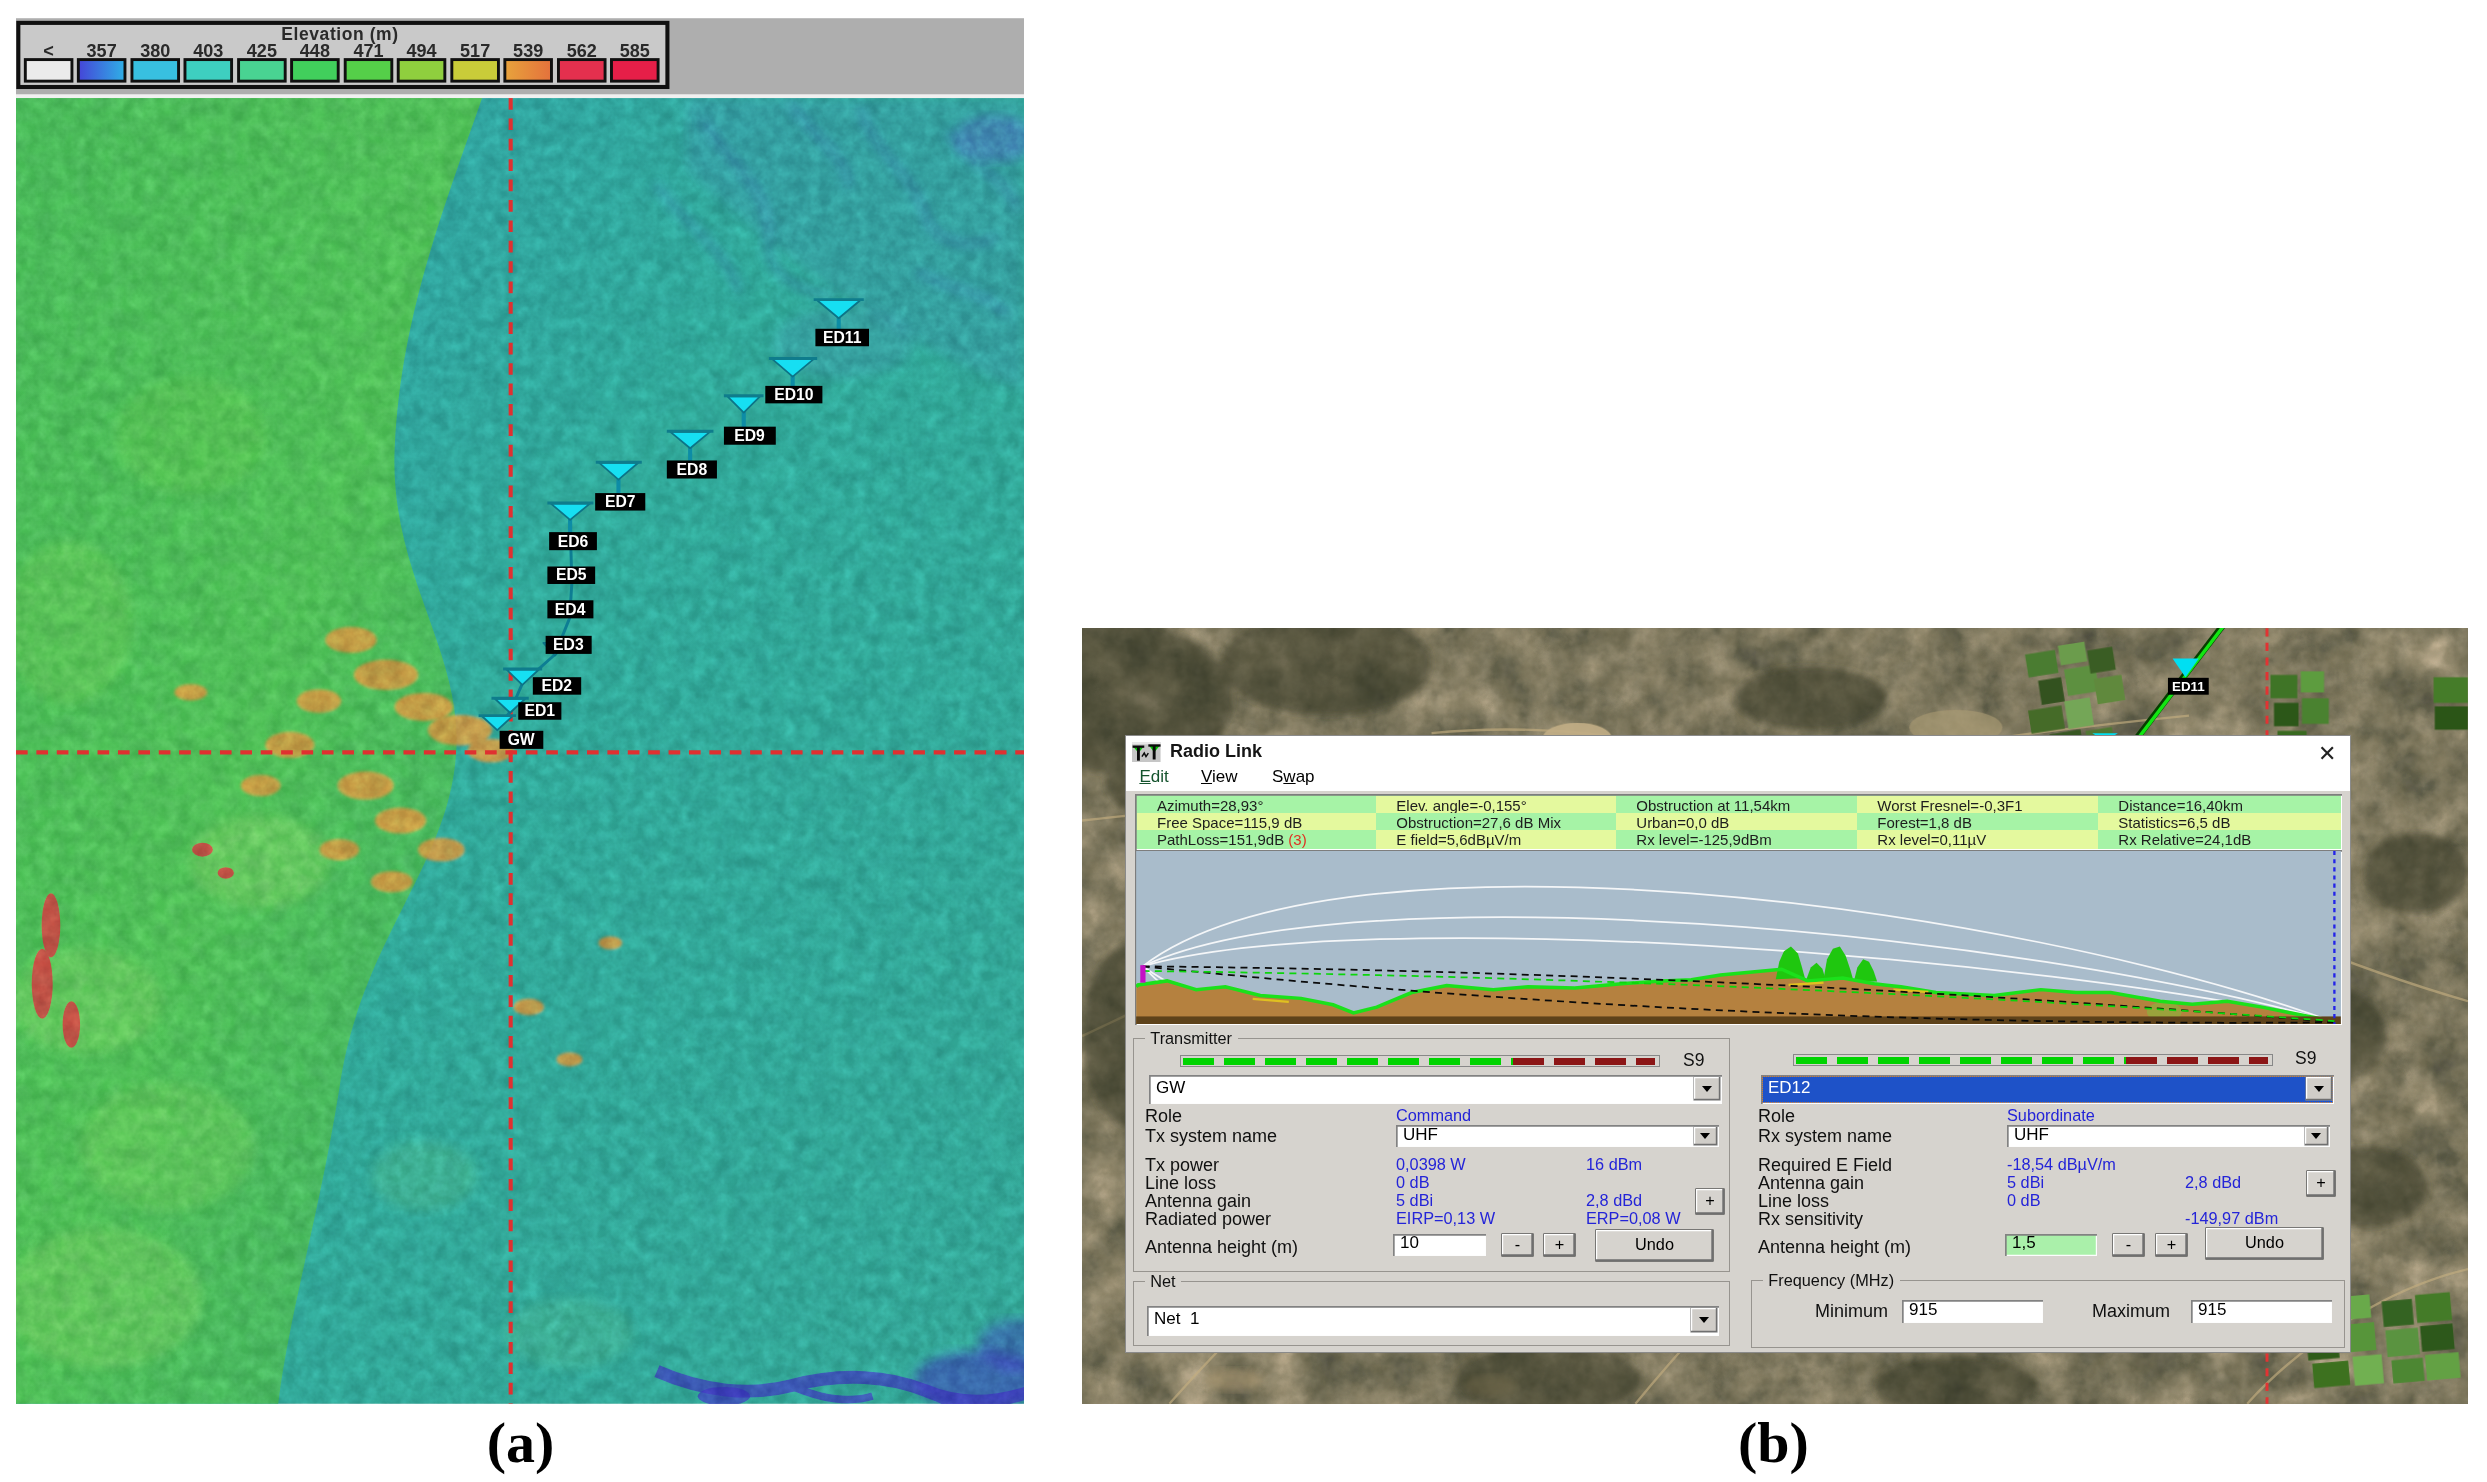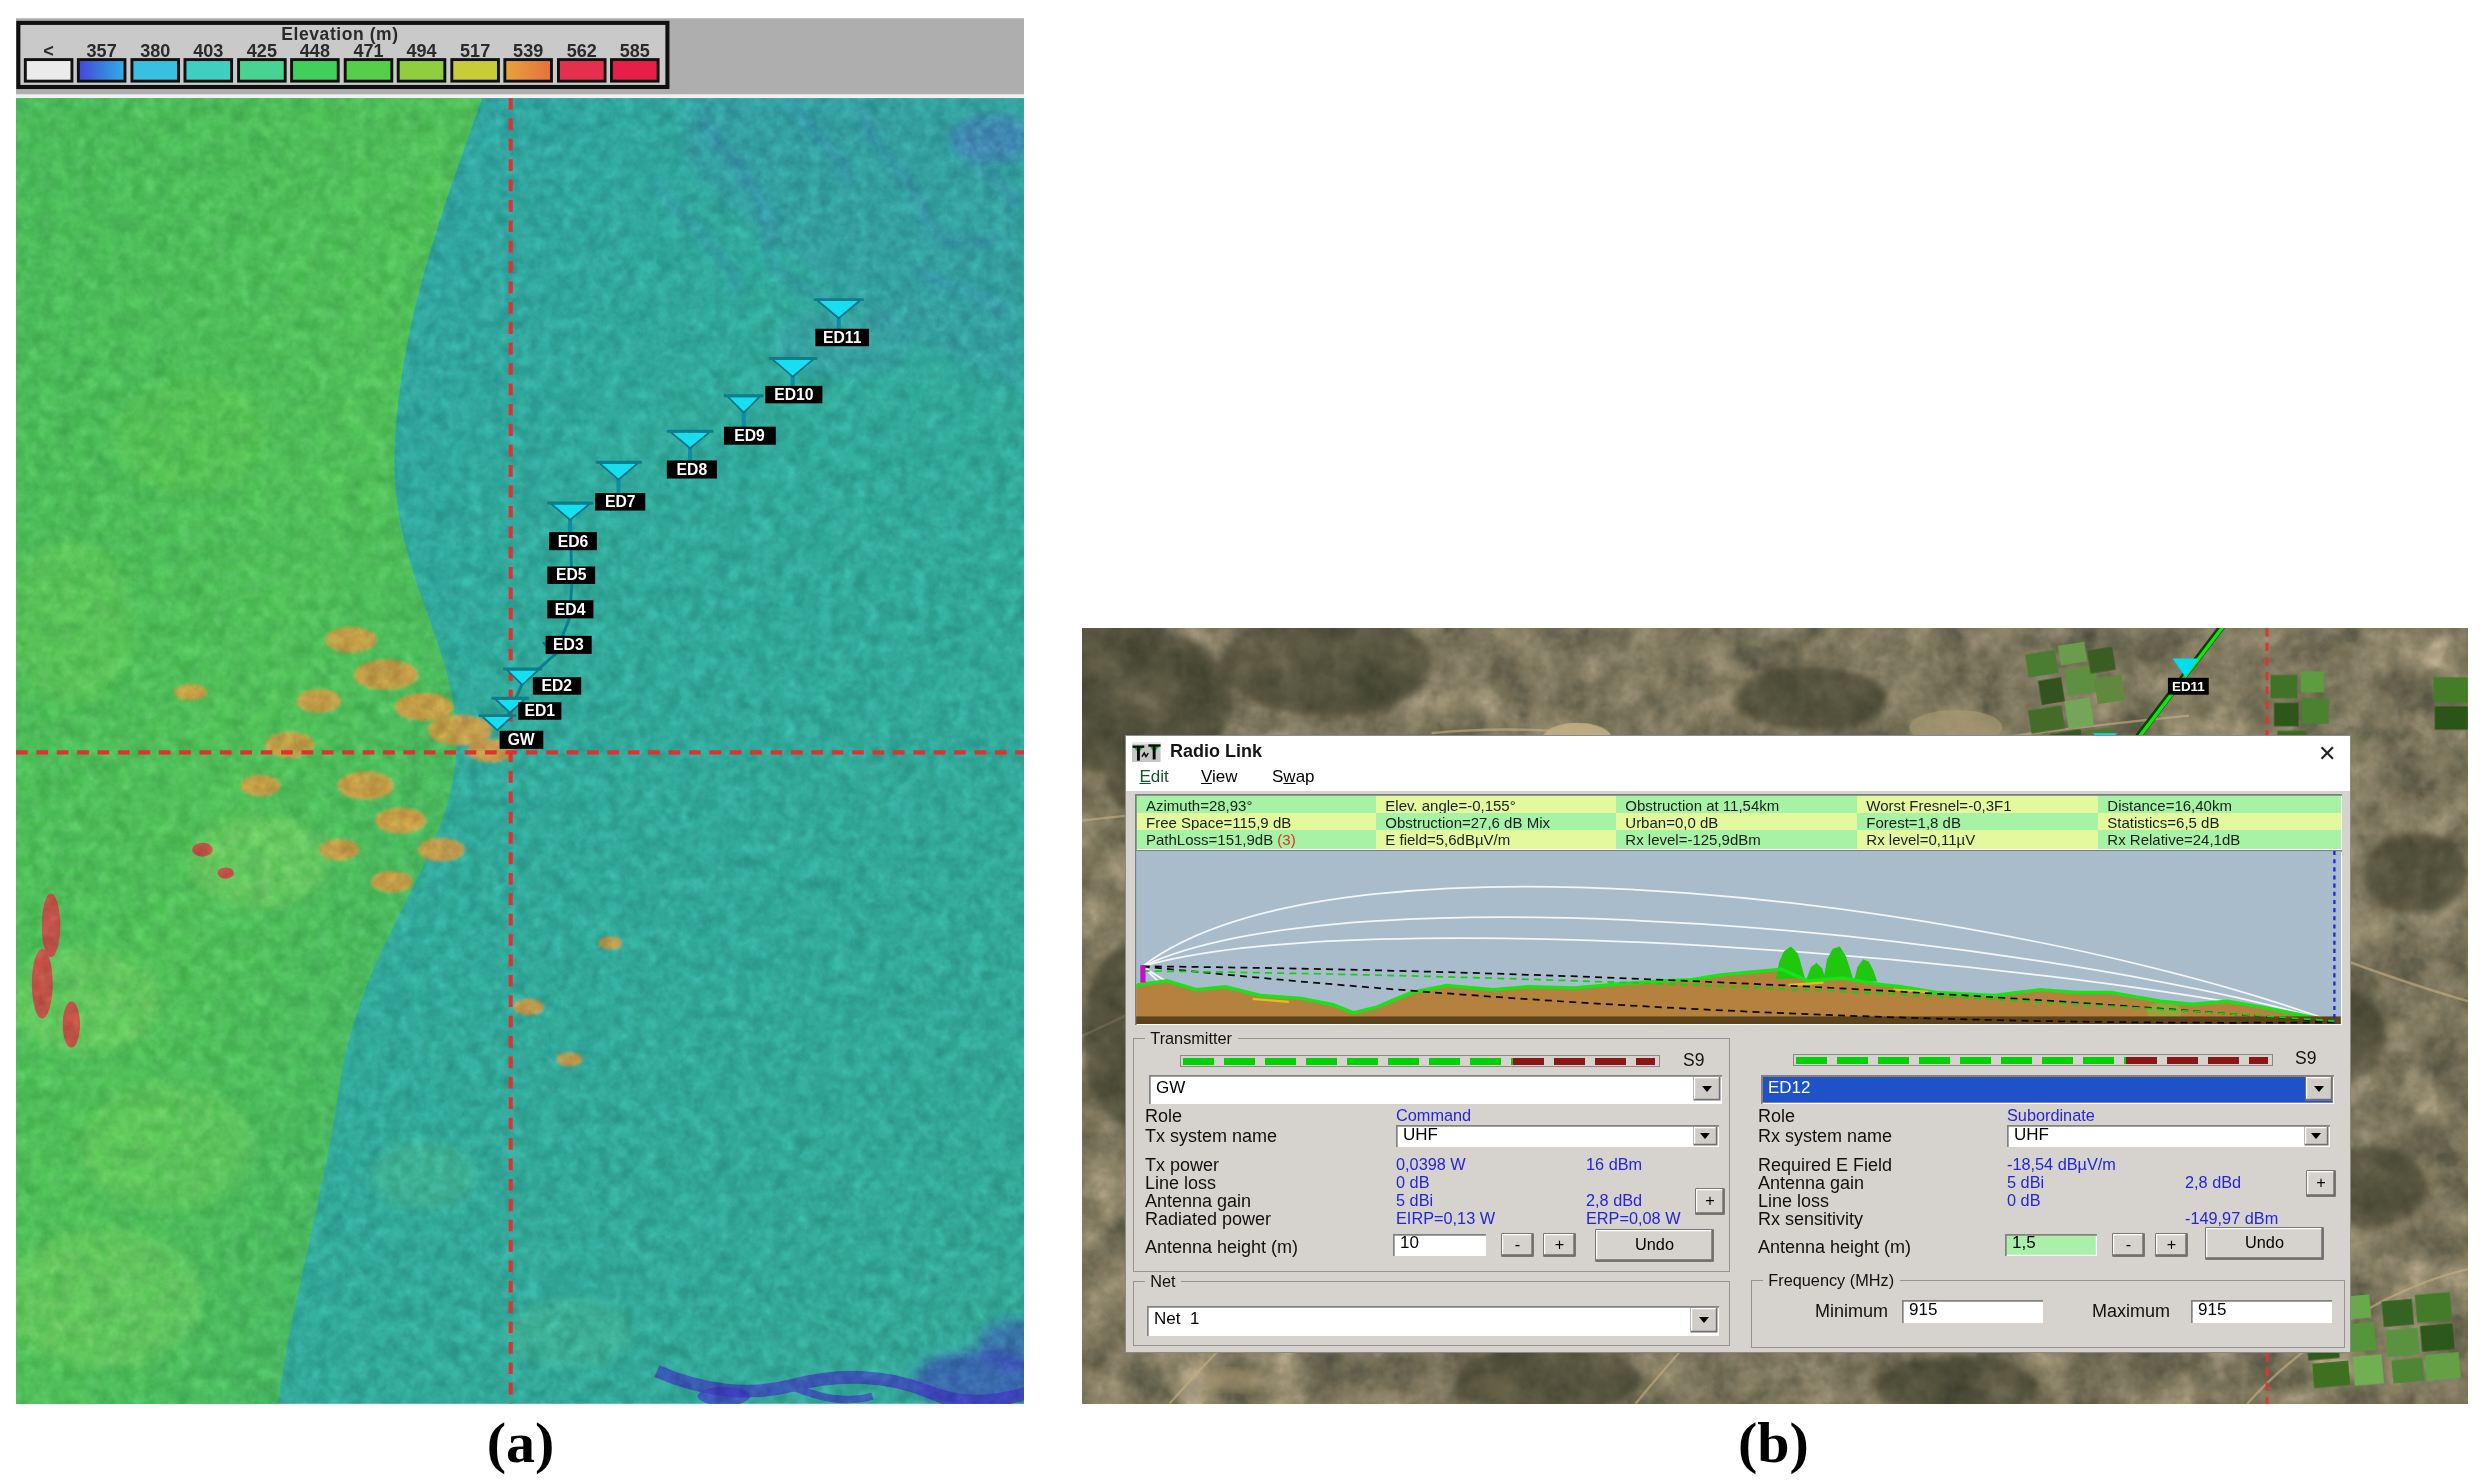--- a/index.html
+++ b/index.html
@@ -18,21 +18,21 @@
        box-shadow:inset -1.7px -1.7px 0 #6f6f6f,inset 1.2px 1.2px 0 #fff,0 0 0 0.6px #3a3a3a;
        font-size:16.3px;color:#000;text-align:center;}
   .dbtn{position:absolute;right:2.3px;top:2.3px;background:#d0cdc8;
         box-shadow:inset -1.2px -1.2px 0 #6f6f6f,inset 1.2px 1.2px 0 #fff,0 0 0 0.6px #8a8a8a;}
   .dbtn:after{content:"";position:absolute;left:50%;top:50%;margin:-2.9px 0 0 -5.2px;
         border:5.2px solid transparent;border-top:6.4px solid #000;}
   .grp{position:absolute;border:1.2px groove #c6c3be;border-color:#97948f;}
   .grp>span{position:absolute;top:-10.5px;left:10.5px;background:#d6d3ce;
         padding:0 5.8px;font-size:16.3px;color:#101010;white-space:nowrap;}
   .cell{position:absolute;height:18.6px;line-height:19px;font-size:15px;
-        color:#1d1d1d;white-space:nowrap;padding-left:9px;overflow:hidden;}
+        color:#1d1d1d;white-space:nowrap;padding-left:20px;overflow:hidden;}
 </style>
 </head>
 <body>
 
 <div class="abs" style="left:16.3px;top:17.5px;width:1008px;height:1386px;">
 <svg width="1008" height="1386" viewBox="0 0 1730 2378">
   <defs>
     <filter id="terrlight" x="0" y="0" width="100%" height="100%">
       <feTurbulence type="fractalNoise" baseFrequency="0.05 0.05" numOctaves="3" seed="7" result="n"></feTurbulence>
       <feColorMatrix in="n" type="matrix" values="0 0 0 0 1  0 0 0 0 1  0 0 0 0 0.85  1.2 1.2 0 0 -0.8"></feColorMatrix>

